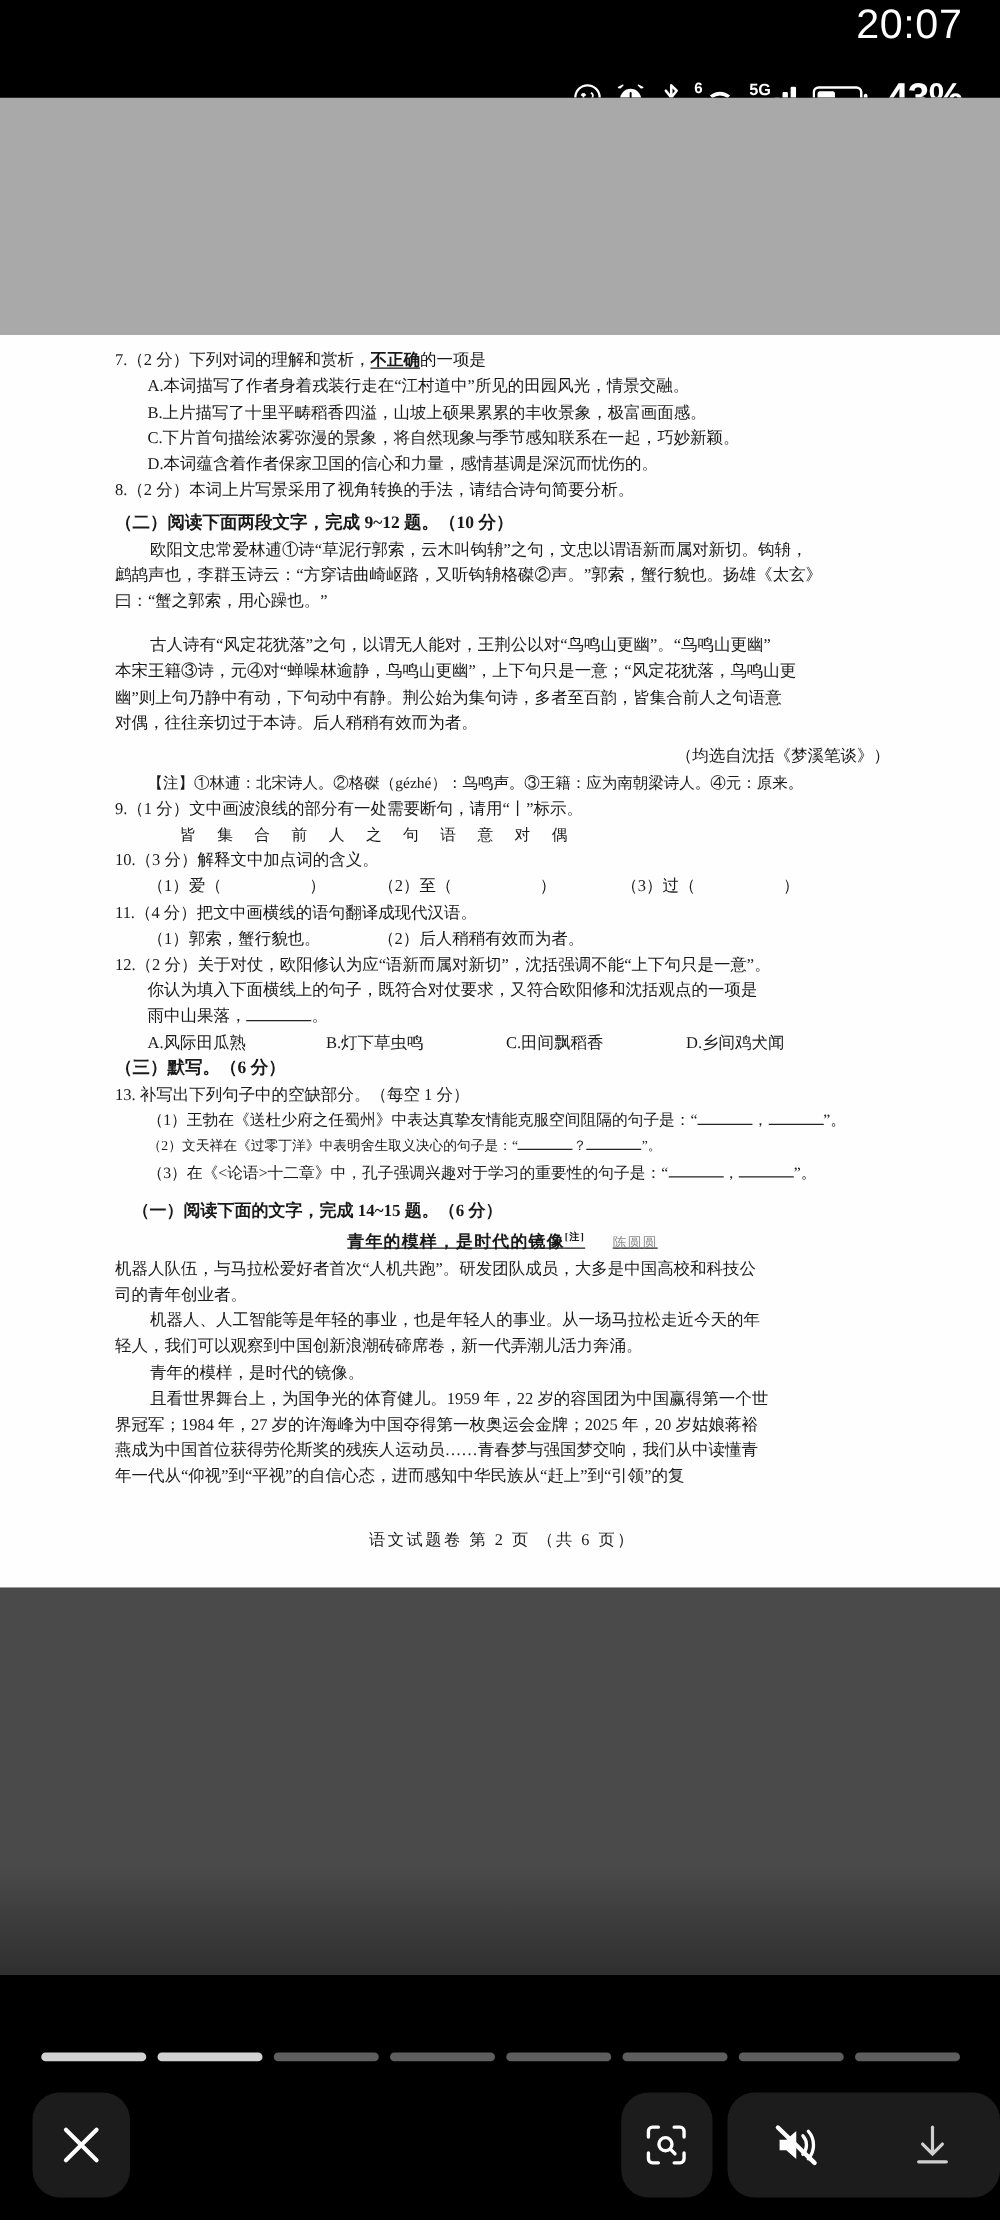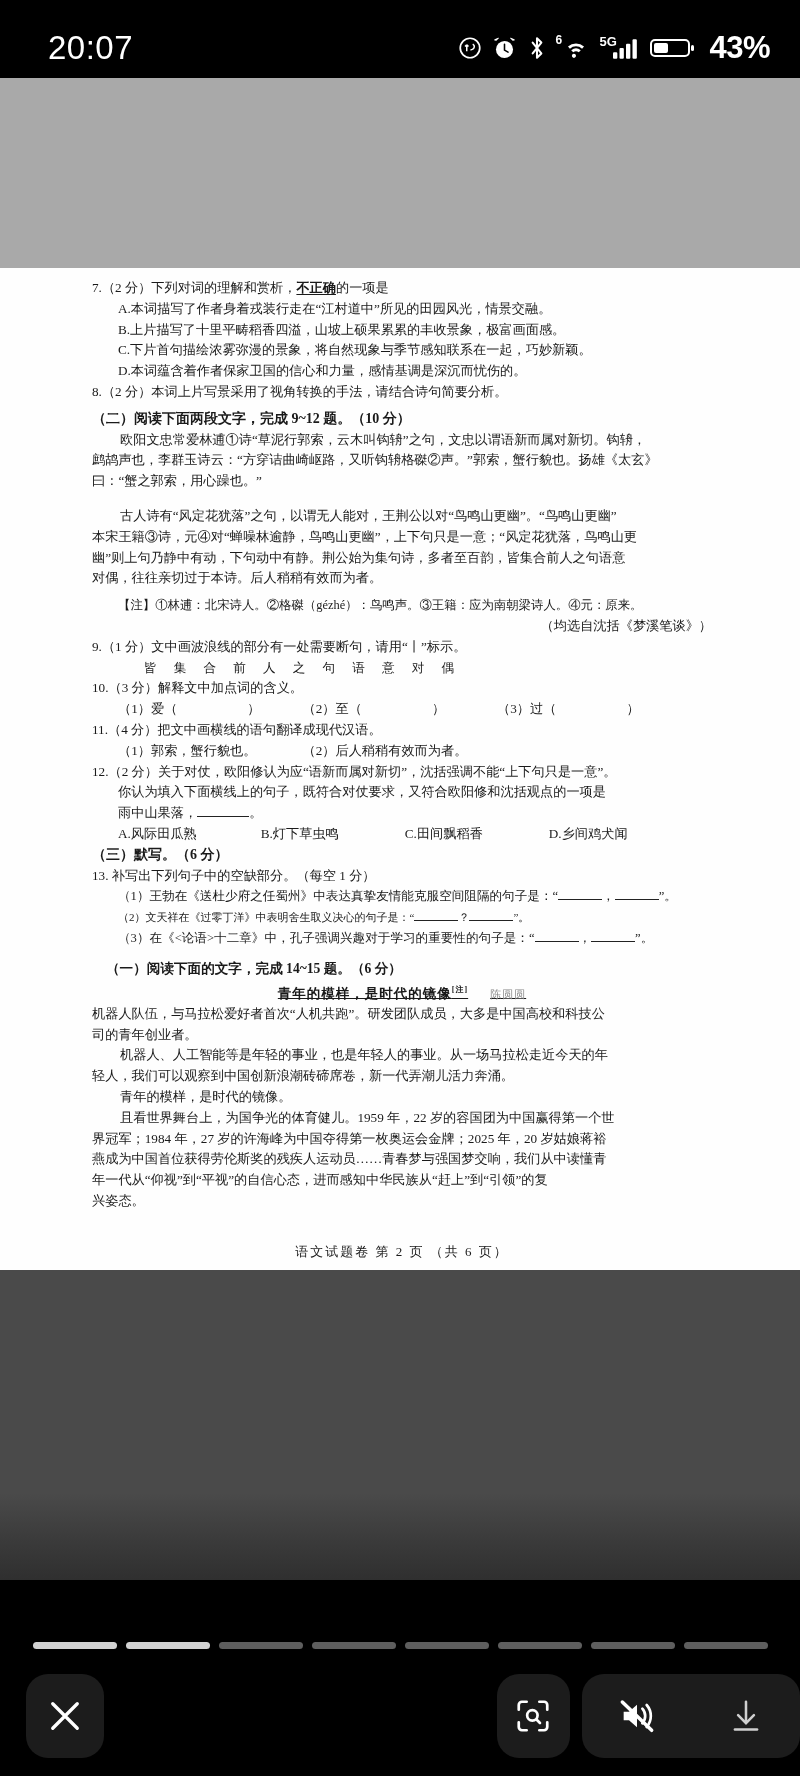--- a/index.html
+++ b/index.html
@@ -8,22 +8,23 @@
     background: #000;
     font-family: "Liberation Sans", "DejaVu Sans", sans-serif;
     overflow: hidden;
   }
   #screen { position: relative; width: 800px; height: 1776px; background:#000; }
 
   
   .statusbar {
     position: absolute; top: 0; left: 0; width: 800px; height: 96px;
     background: #000; color: #fff;
-    display: flex; align-items: center; justify-content: space-between;
+    display: flex; align-items: flex-end; justify-content: space-between;
     padding: 0 30px 0 48px;
+    flex-direction: column;
   }
   .status-time { font-size: 33px; font-weight: 400; letter-spacing: 0.5px; }
   .status-icons { display: flex; align-items: center; gap: 9px; }
   .sicon { display: inline-flex; align-items: center; justify-content: center; }
   .sicon svg { display: block; }
   .battery-pct { font-size: 31px; font-weight: 700; margin-left: 4px; letter-spacing:-0.5px;}
 
   
   .viewer {
     position: absolute; top: 78px; left: 0; width: 800px; height: 1578px;
@@ -186,23 +187,23 @@
         <div class="ln">曰：“蟹之郭索，用心躁也。”</div>
 
         <div style="height:14px"></div>
 
         <div class="ln indent-para">古人诗有“风定花犹落”之句，以谓无人能对，王荆公以对“鸟鸣山更幽”。“鸟鸣山更幽”</div>
         <div class="ln">本宋王籍③诗，元④对“蝉噪林逾静，鸟鸣山更幽”，上下句只是一意；“风定花犹落，鸟鸣山更</div>
         <div class="ln">幽”则上句乃静中有动，下句动中有静。荆公始为集句诗，多者至百韵，皆集合前人之句语意</div>
         <div class="ln">对偶，往往亲切过于本诗。后人稍稍有效而为者。</div>
 
         <div style="height:6px"></div>
+        <div class="ln right">（均选自沈括《梦溪笔谈》）</div>
+
         <div class="ln indent1" style="font-size:12.4px">【注】①林逋：北宋诗人。②格磔（gézhé）：鸟鸣声。③王籍：应为南朝梁诗人。④元：原来。</div>
-
-        <div class="ln right">（均选自沈括《梦溪笔谈》）</div>
 
         <div class="ln">9.（1 分）文中画波浪线的部分有一处需要断句，请用“丨”标示。</div>
         <div class="ln indent2 spaced" style="font-size:12.6px">皆 集 合 前 人 之 句 语 意 对 偶</div>
 
         <div class="ln">10.（3 分）解释文中加点词的含义。</div>
         <div class="ln indent1">
           <span>（1）爱（</span><span class="gap"></span>）<span class="gap" style="width:42px"></span><span>（2）至（</span><span class="gap"></span>）<span class="gap" style="width:52px"></span><span>（3）过（</span><span class="gap"></span>）
         </div>
 
         <div class="ln">11.（4 分）把文中画横线的语句翻译成现代汉语。</div>
@@ -244,21 +245,20 @@
 
         <div class="ln indent-para">机器人、人工智能等是年轻的事业，也是年轻人的事业。从一场马拉松走近今天的年</div>
         <div class="ln">轻人，我们可以观察到中国创新浪潮砖碲席卷，新一代弄潮儿活力奔涌。</div>
 
         <div class="ln indent-para">青年的模样，是时代的镜像。</div>
 
         <div class="ln indent-para">且看世界舞台上，为国争光的体育健儿。1959 年，22 岁的容国团为中国赢得第一个世</div>
         <div class="ln">界冠军；1984 年，27 岁的许海峰为中国夺得第一枚奥运会金牌；2025 年，20 岁姑娘蒋裕</div>
         <div class="ln">燕成为中国首位获得劳伦斯奖的残疾人运动员……青春梦与强国梦交响，我们从中读懂青</div>
         <div class="ln">年一代从“仰视”到“平视”的自信心态，进而感知中华民族从“赶上”到“引领”的复</div>
-        <div class="ln">兴姿态。</div>
 
         <div style="height:30px"></div>
         <div class="ln footer-line">语文试题卷  第 2 页  （共 6 页）</div>
       </div>
     </div>
 
     <div class="page-dots">
       <span class="dot on"></span>
       <span class="dot on"></span>
       <span class="dot"></span>

